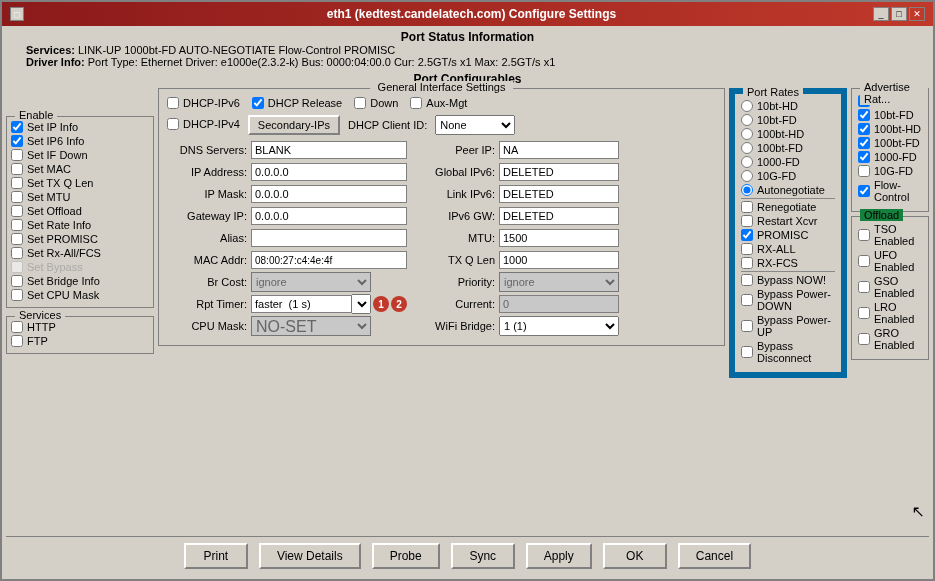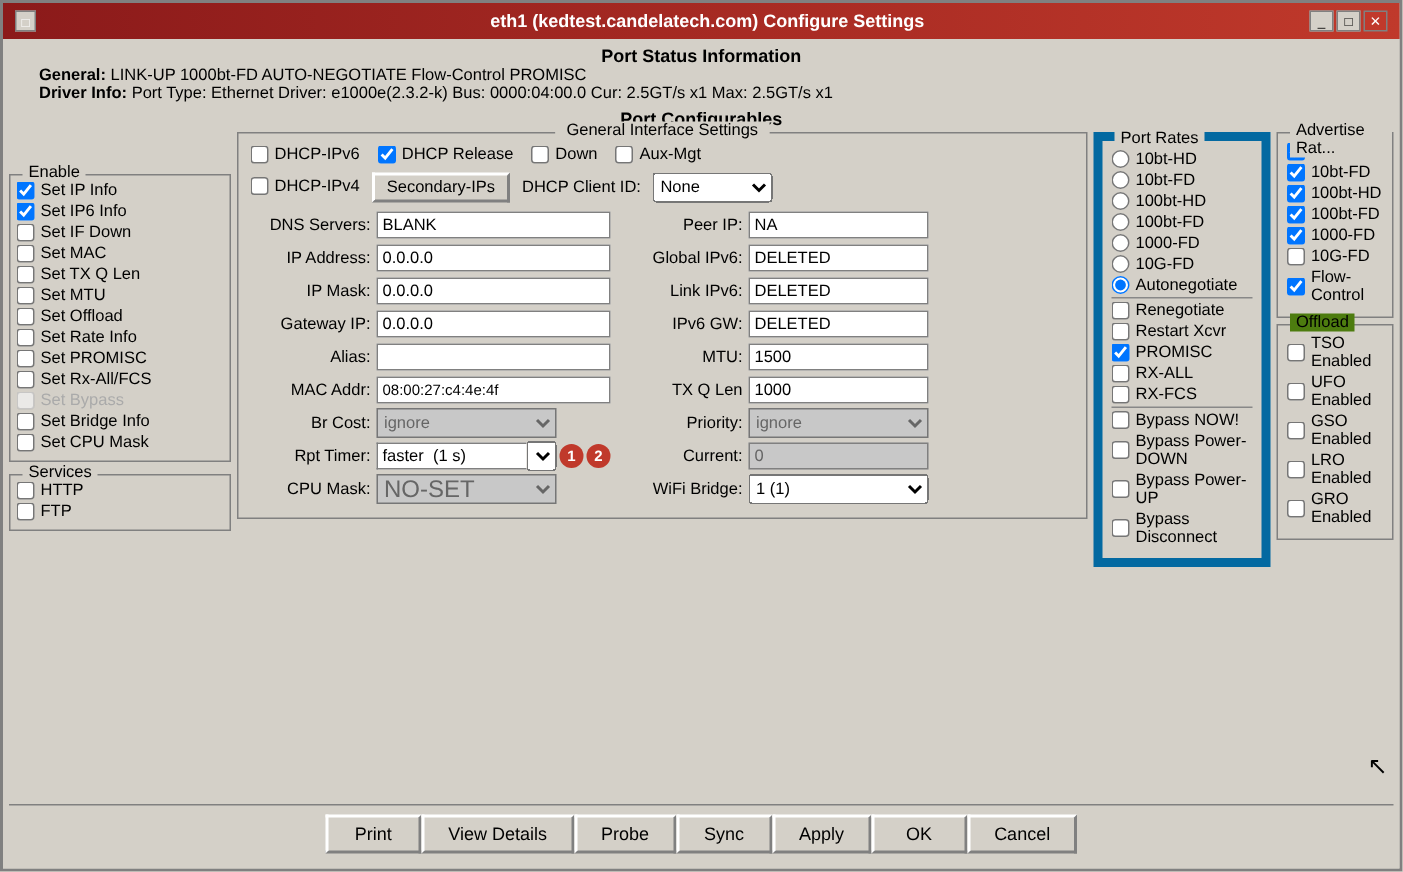--- a/index.html
+++ b/index.html
@@ -207,28 +207,28 @@
     
     .offload-box {
       border: 1px solid #808080;
       padding: 6px;
       position: relative;
     }
     .offload-title {
       position: absolute;
       top: -8px;
       left: 8px;
-      background: #4d7c0f;
+      background: #15803d;
       padding: 0 4px;
       font-size: 11px;
     }
     .bottom-buttons {
       display: flex;
       justify-content: center;
-      gap: 0;
+      gap: 11px;
       padding: 6px;
       border-top: 1px solid #808080;
       background: #d4d0c8;
     }
     .btn {
       padding: 4px 16px;
       background: #d4d0c8;
       border: 2px solid;
       border-color: #ffffff #808080 #808080 #ffffff;
       font-size: 12px;
@@ -281,21 +281,21 @@
       <button class="titlebar-btn">□</button>
       <button class="titlebar-btn" style="background:#c0392b;color:white;">✕</button>
     </div>
   </div>
 
   <div class="content">
 
     <div class="port-status">
       <div class="port-status-title">Port Status Information</div>
       <div class="port-info">
-        <span style="font-weight:bold;">General:</span>
+        <span style="font-weight:bold;">Services:</span>
         <span>LINK-UP 1000bt-FD AUTO-NEGOTIATE Flow-Control PROMISC</span>
       </div>
       <div class="port-info">
         <span style="font-weight:bold;">Driver Info:</span>
         <span>Port Type: Ethernet   Driver: e1000e(2.3.2-k)  Bus: 0000:04:00.0  Cur: 2.5GT/s x1   Max: 2.5GT/s x1</span>
       </div>
     </div>
 
     <div class="port-configurables-title">Port Configurables</div>
 

